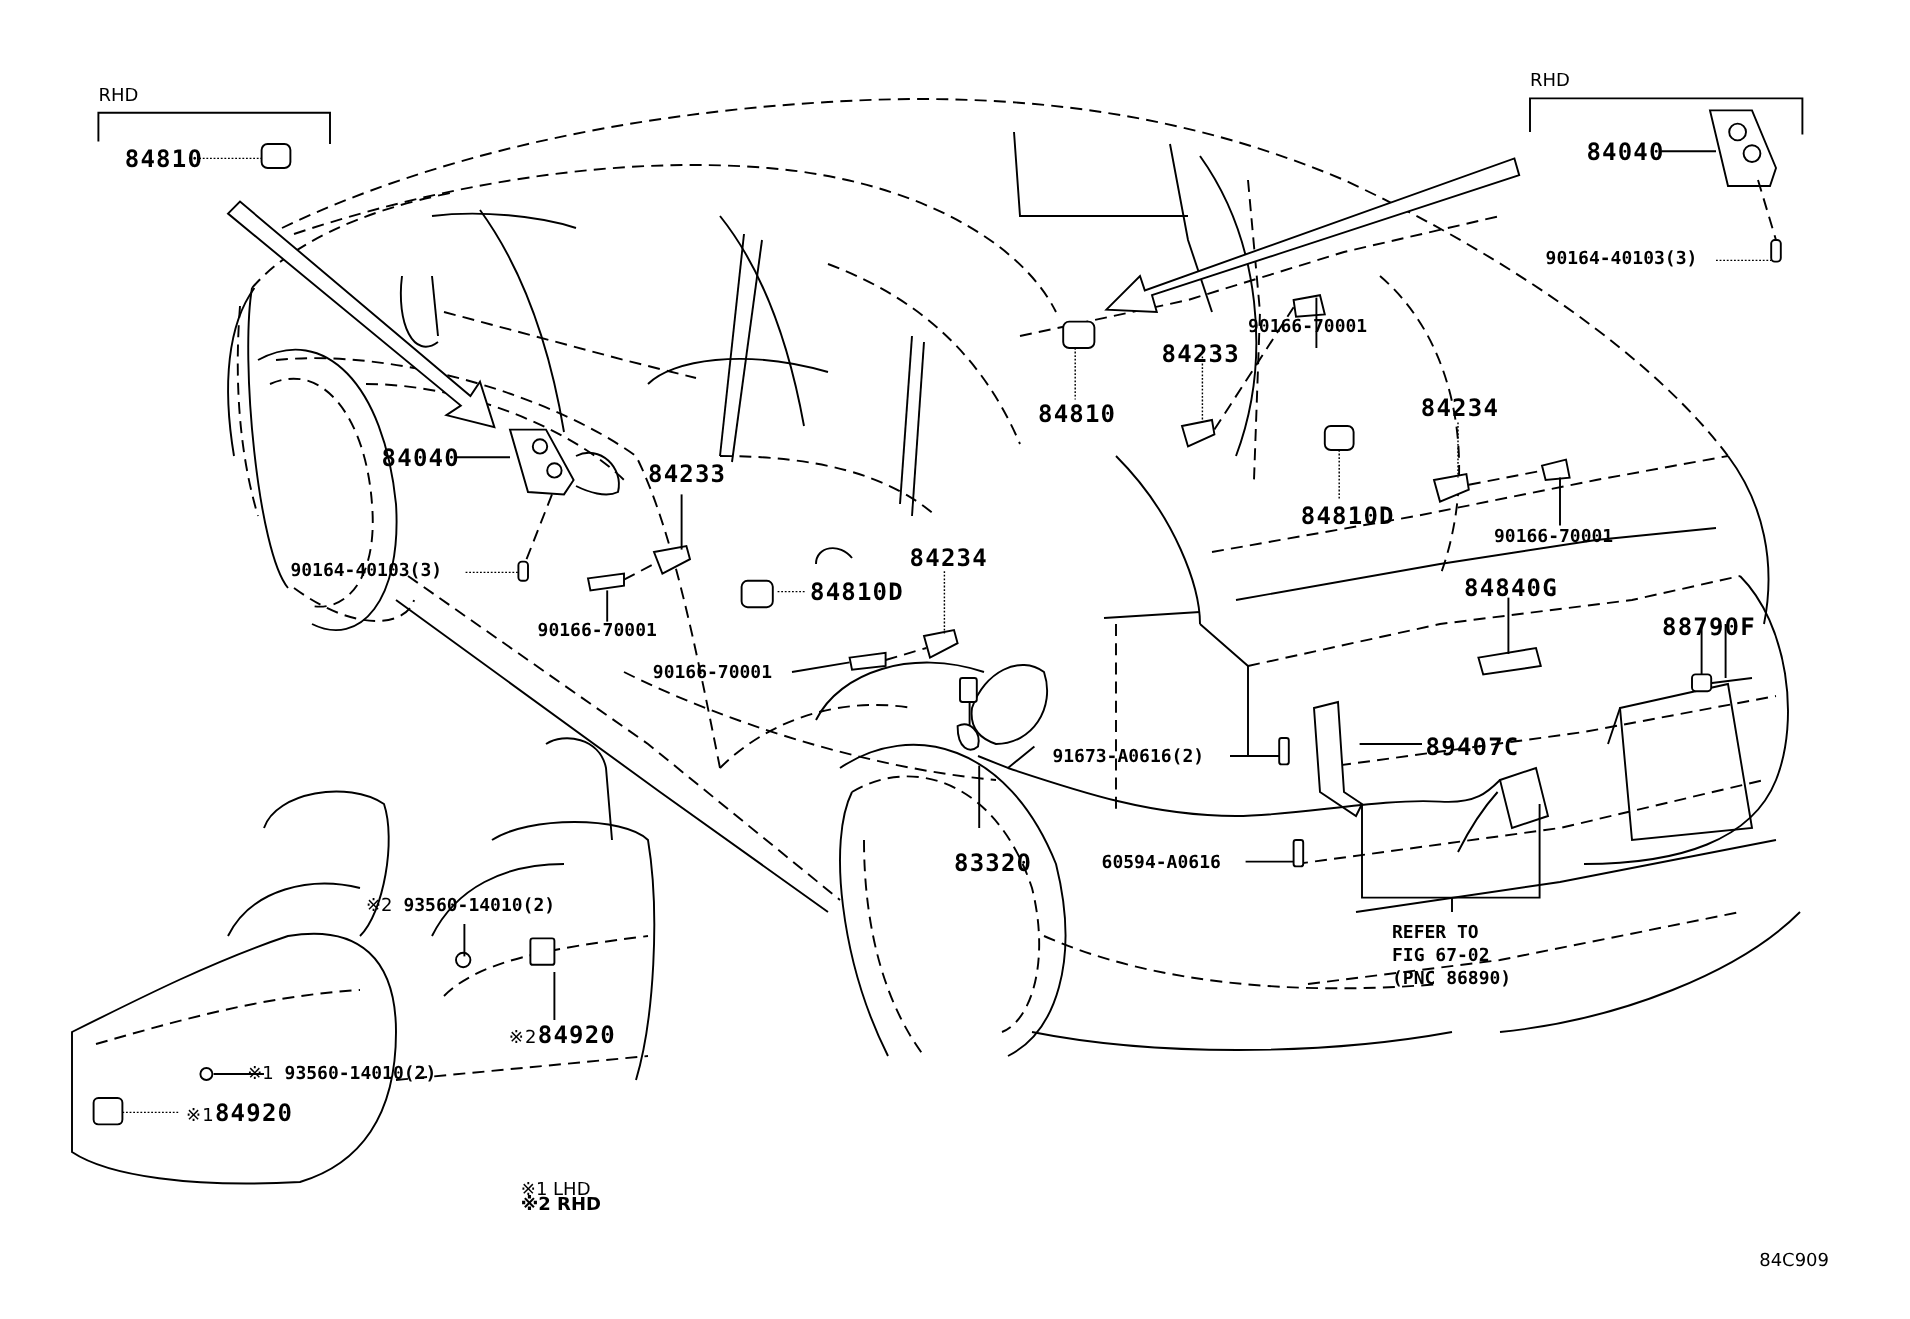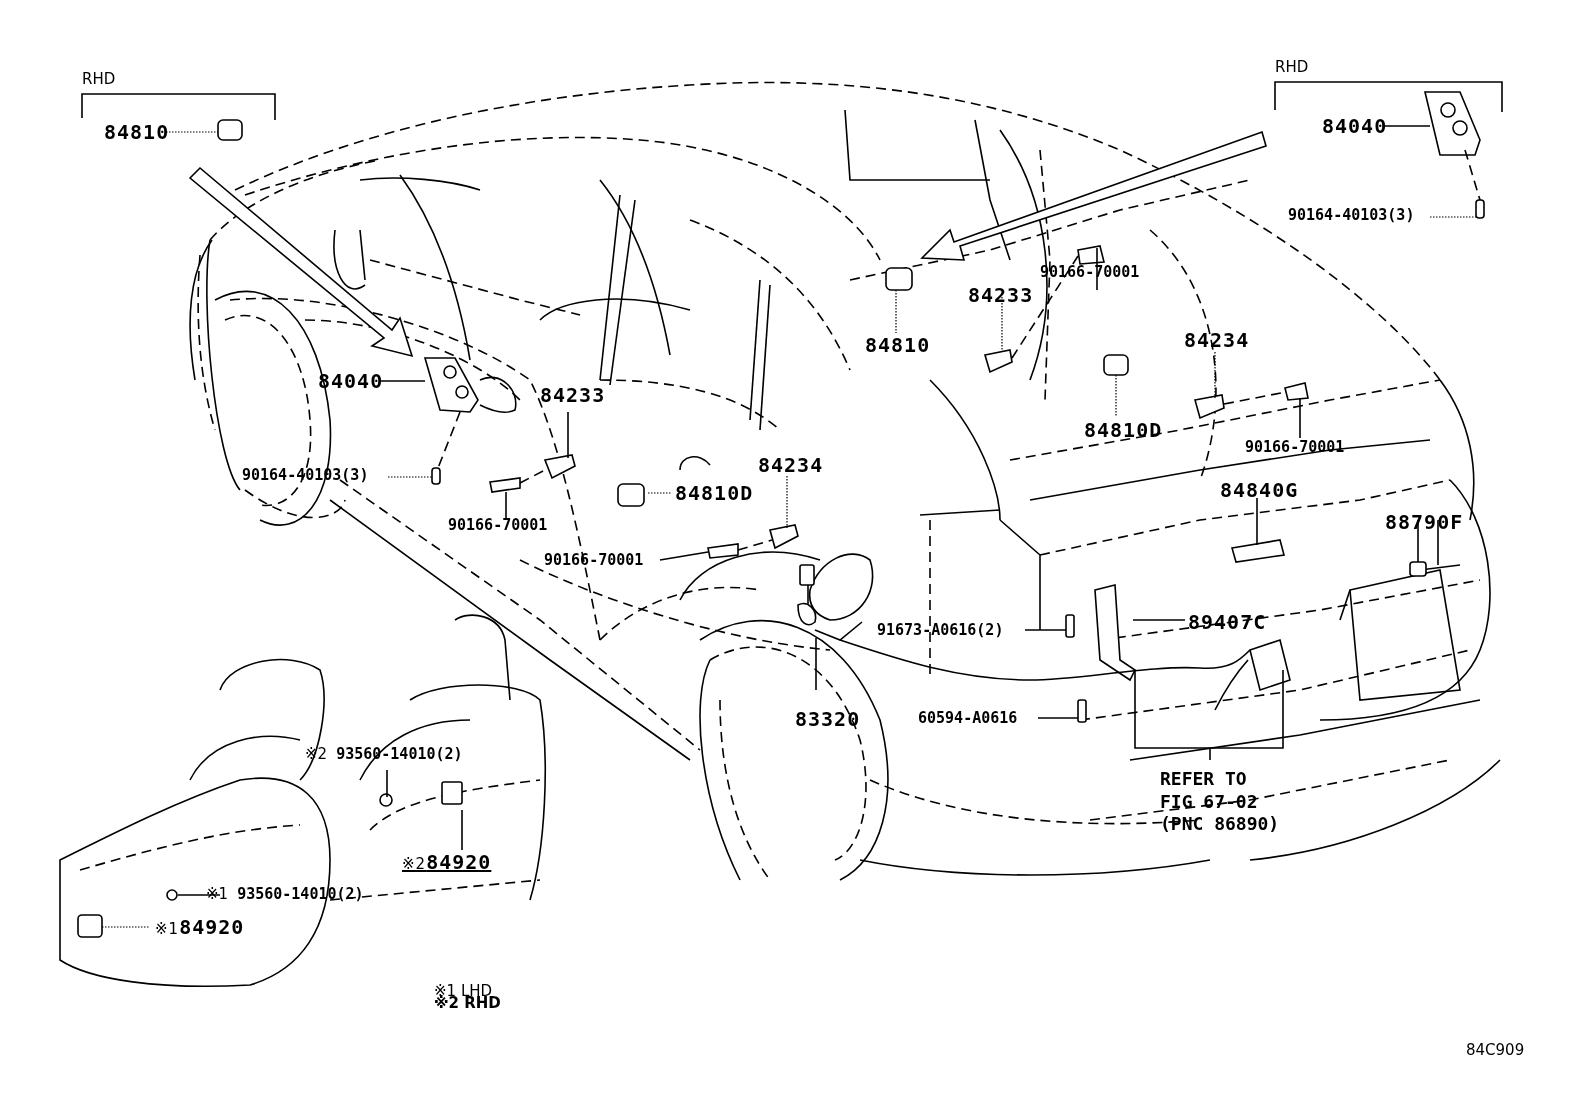--- a/index.html
+++ b/index.html
@@ -2,21 +2,21 @@
 <html><head>
 <meta charset="utf-8">
 <style>
   html, body { margin: 0; padding: 0; background: #ffffff; }
   body { width: 1592px; height: 1099px; position: relative; overflow: hidden; font-family: "Liberation Mono", "DejaVu Sans Mono", monospace; }
   #diagram { position: absolute; left: 0; top: 0; width: 1592px; height: 1099px; }
   .lbl { position: absolute; font-family: "DejaVu Sans Mono", "Liberation Mono", monospace; font-weight: bold; color: #000; white-space: nowrap; line-height: 1; }
   .big { font-size: 20px; letter-spacing: 1px; }
   .med { font-size: 15px; }
   .thin { font-family: "DejaVu Sans", "Liberation Sans", sans-serif; font-weight: normal; font-size: 15px; }
-  .note { font-family: "DejaVu Sans Mono", "Liberation Mono", monospace; font-weight: bold; font-size: 18px; line-height: 1.25; }
+  .note { font-family: "DejaVu Sans Mono", "Liberation Mono", monospace; font-weight: bold; font-size: 15px; line-height: 1.25; }
   svg .b { fill: none; stroke: #000; stroke-width: 1.6; }
   svg .d { fill: none; stroke: #000; stroke-width: 1.6; stroke-dasharray: 10 6; }
   svg .dot { fill: none; stroke: #000; stroke-width: 1.2; stroke-dasharray: 1.5 1.5; }
   svg .ld { fill: none; stroke: #000; stroke-width: 1.6; }
   svg .part { fill: #fff; stroke: #000; stroke-width: 1.6; }
   svg .arrow { fill: #fff; stroke: #000; stroke-width: 1.6; }
 </style>
 </head>
 <body>
 
@@ -242,21 +242,21 @@
 <div class="lbl note" style="left:1160px;top:768px;">
   <div>REFER TO</div>
   <div>FIG 67-02</div>
   <div>(PNC 86890)</div>
 </div>
 
 <div class="lbl med" style="left:305px;top:747px;">
   <span class="thin">※2</span>
   <span>93560-14010(2)</span>
 </div>
-<div class="lbl big" style="left:402px;top:852px;text-decoration:underline;">
+<div class="lbl big" style="left:424px;top:852px;">
   <span class="thin">※2</span><span>84920</span>
 </div>
 <div class="lbl med" style="left:206px;top:887px;">
   <span class="thin">※1</span>
   <span>93560-14010(2)</span>
 </div>
 <div class="lbl big" style="left:155px;top:917px;">
   <span class="thin">※1</span><span>84920</span>
 </div>
 

